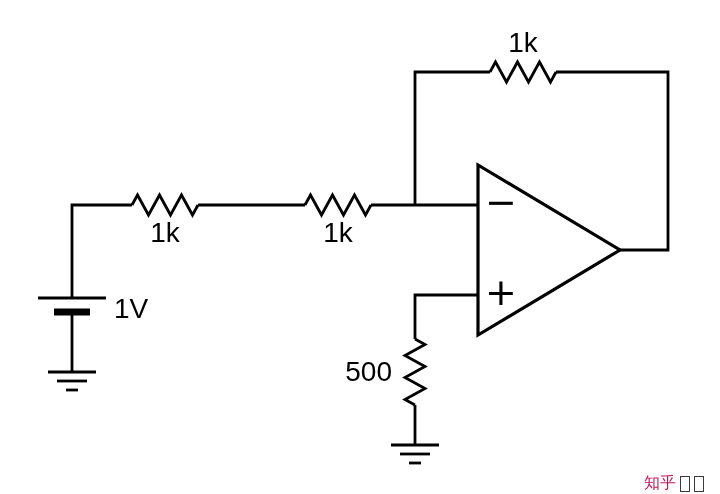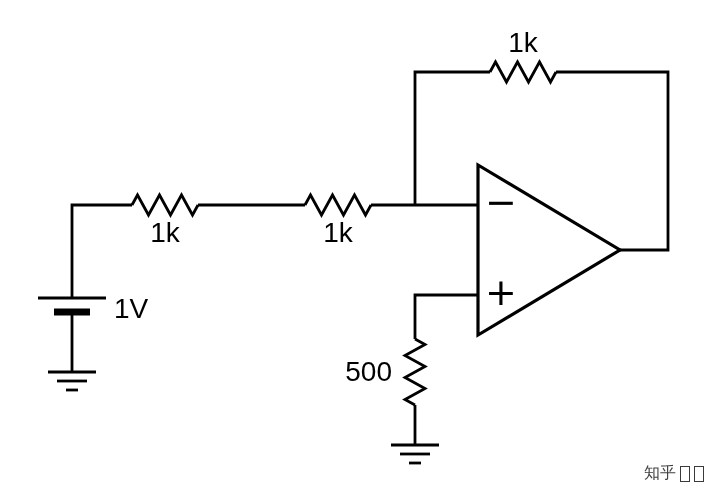--- a/index.html
+++ b/index.html
@@ -46,24 +46,24 @@
     fill: #000000;
   }
   .sign {
     font-family: "DejaVu Sans", sans-serif;
     font-size: 38px;
     fill: #000000;
   }
   .watermark {
     position: absolute;
     right: 16px;
-    bottom: 10px;
+    bottom: 0;
     font-family: "DejaVu Sans", sans-serif;
     font-size: 16px;
-    color: #404040;
+    color: #be185d;
     display: flex;
     align-items: center;
     gap: 2px;
   }
   .tofu {
     display: inline-block;
     width: 8px;
     height: 14px;
     border: 1.5px solid #3a3a3a;
     margin-left: 2px;

